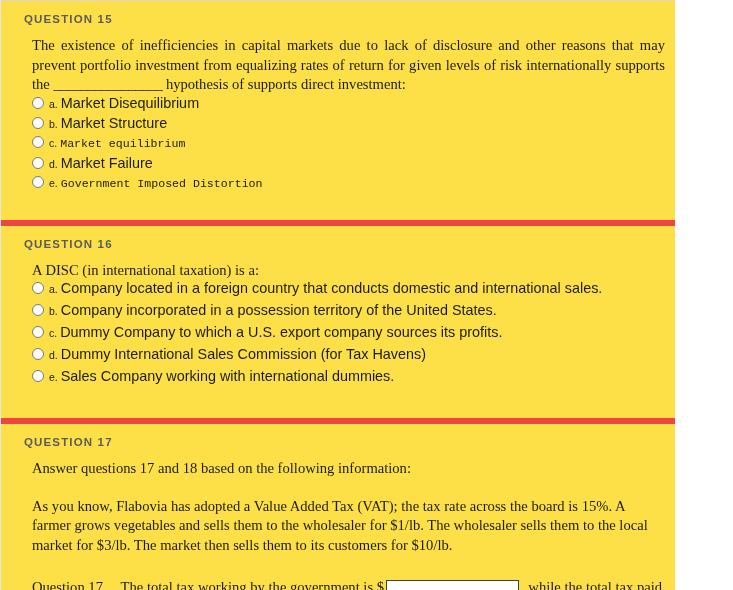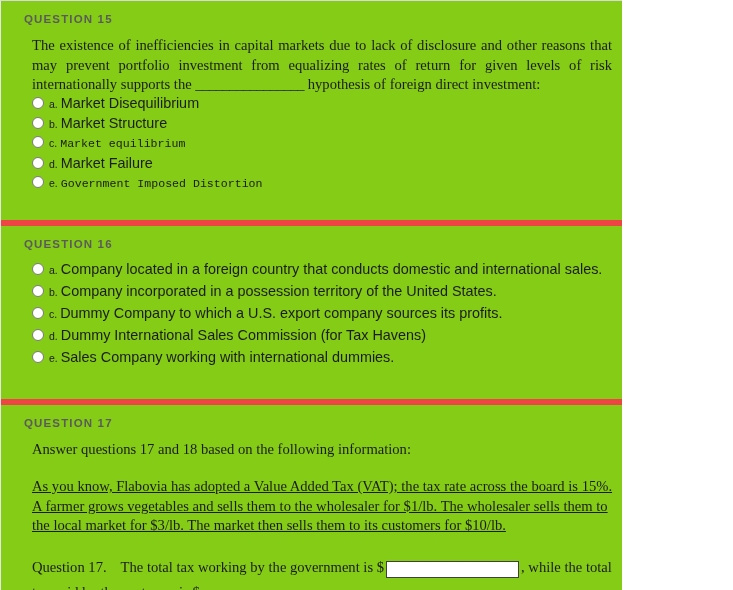--- a/index.html
+++ b/index.html
@@ -9,24 +9,24 @@
   body {
     width: 733px;
     height: 590px;
     background: #ffffff;
     font-family: "Liberation Serif", serif;
     overflow: hidden;
     -webkit-font-smoothing: antialiased;
   }
 
   .exam-page {
-    width: 622px;
+    width: 675px;
     height: 590px;
     position: relative;
-    background: #84cc16;
+    background: #fde047;
     box-sizing: border-box;
     border-top: 1px solid #d9d9d9;
     border-left: 1px solid #e6e6e6;
   }
 
   .question-block {
     position: relative;
     padding: 0;
   }
   .question-block + .question-block {
@@ -111,21 +111,21 @@
     font-size: 11.6px;
   }
 
   .para {
     font-family: "Liberation Serif", serif;
     font-size: 14.6px;
     line-height: 19.4px;
     color: #1c1c1c;
     margin: 0;
   }
-  .para.spaced { margin-top: 18px; text-decoration: underline; }
+  .para.spaced { margin-top: 18px; }
   .para.answer-line { margin-top: 20px; line-height: 25px; }
 
   .txt-input {
     display: inline-block;
     width: 130px;
     height: 17px;
     border: 1px solid #404040;
     background: #ffffff;
     vertical-align: middle;
     margin: 0 2px;
@@ -143,21 +143,21 @@
   .spacer-q16 { height: 28px; }
 </style>
 </head>
 <body>
 
 <div class="exam-page">
 
   <section class="question-block q15">
     <div class="q-header">QUESTION 15</div>
     <div class="q-body">
-      <p class="q-stem"><span>The existence of inefficiencies in capital markets due to lack of disclosure and other reasons that may prevent portfolio investment from equalizing rates of return for given levels of risk internationally supports the </span><span class="blank-line">________________</span><span> hypothesis of foreign direct investment:</span></p>
+      <p class="q-stem"><span>The existence of inefficiencies in capital markets due to lack of disclosure and other reasons that may prevent portfolio investment from equalizing rates of return for given levels of risk internationally supports the </span><span class="blank-line">________________</span><span> hypothesis of supports direct investment:</span></p>
 
       <ul class="options">
         <li class="option-row">
           <span class="radio"></span>
           <span class="opt-letter">a.</span>
           <span class="opt-text">Market Disequilibrium</span>
         </li>
         <li class="option-row">
           <span class="radio"></span>
           <span class="opt-letter">b.</span>
@@ -179,20 +179,21 @@
           <span class="opt-text sans">Government Imposed Distortion</span>
         </li>
       </ul>
       <div class="spacer-q15"></div>
     </div>
   </section>
 
   <section class="question-block q16">
     <div class="q-header">QUESTION 16</div>
     <div class="q-body">
+      <p class="q-stem nojustify">A DISC (in international taxation) is a:</p>
 
       <ul class="options">
         <li class="option-row">
           <span class="radio"></span>
           <span class="opt-letter">a.</span>
           <span class="opt-text">Company located in a foreign country that conducts domestic and international sales.</span>
         </li>
         <li class="option-row">
           <span class="radio"></span>
           <span class="opt-letter">b.</span>

